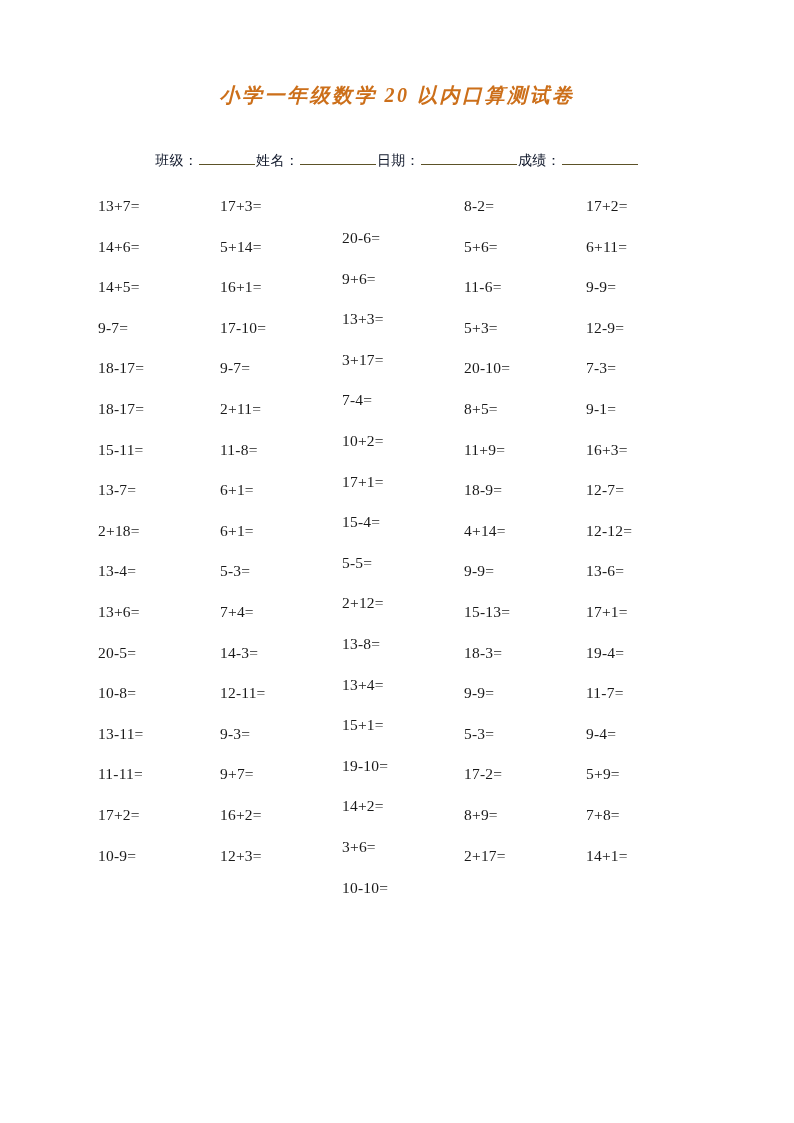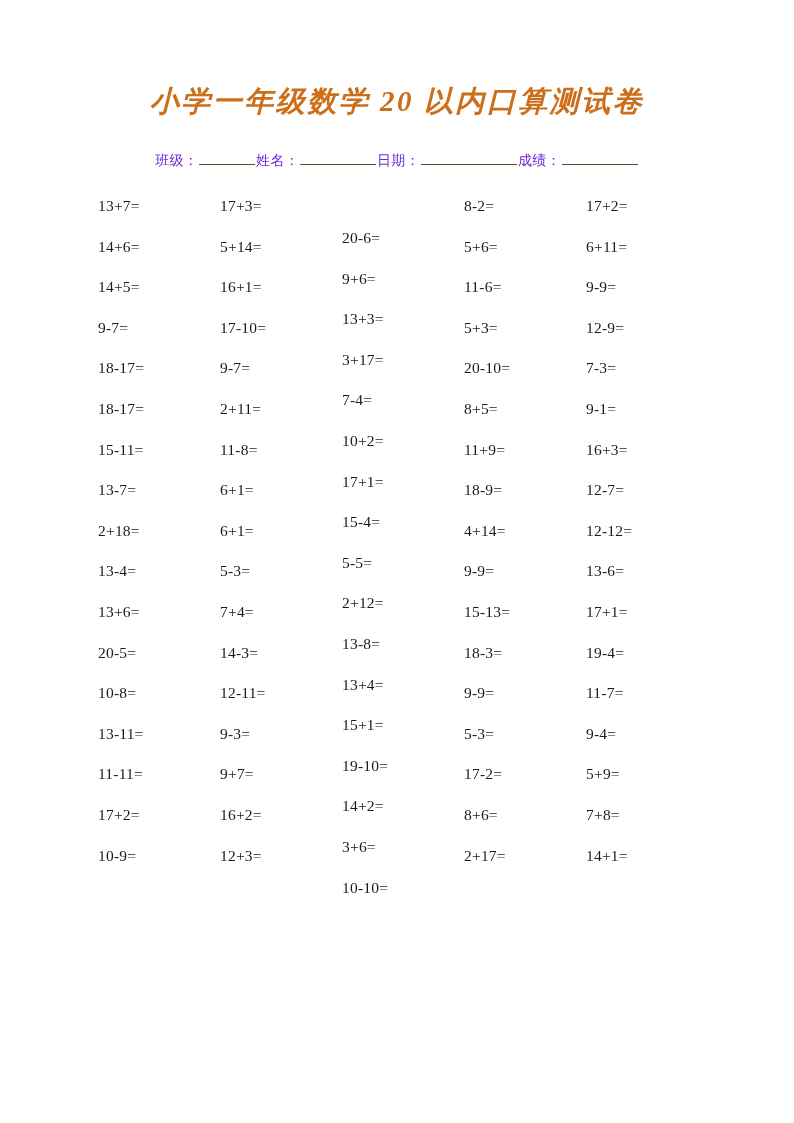--- a/index.html
+++ b/index.html
@@ -17,38 +17,38 @@
   }
 
   
   .title {
     position: absolute;
     left: 0;
     top: 82px;
     width: 794px;
     text-align: center;
     font-family: "Liberation Serif", "DejaVu Serif", serif;
-    font-size: 29px;
+    font-size: 20px;
     font-weight: bold;
     font-style: italic;
     letter-spacing: 2.5px;
     color: #CC6F1A;
     white-space: nowrap;
   }
 
   
   .info-line {
     position: absolute;
     left: 0;
     top: 150px;
     width: 794px;
     text-align: center;
     font-family: "Liberation Sans", "DejaVu Sans", sans-serif;
     font-size: 14px;
-    color: #6d28d9;
+    color: #0f172a;
     white-space: nowrap;
     letter-spacing: 0.3px;
   }
   .info-line .blank {
     display: inline-block;
     border-bottom: 1px solid #5C5228;
     vertical-align: baseline;
     height: 14px;
     margin: 0 1px;
   }
@@ -198,21 +198,21 @@
         <div class="cell c0">11-11=</div>
         <div class="cell c1 emph">9+7=</div>
         <div class="cell c2">14+2=</div>
         <div class="cell c3">17-2=</div>
         <div class="cell c4">5+9=</div>
       </div>
       <div class="row">
         <div class="cell c0">17+2=</div>
         <div class="cell c1">16+2=</div>
         <div class="cell c2">3+6=</div>
-        <div class="cell c3">8+6=</div>
+        <div class="cell c3">8+9=</div>
         <div class="cell c4">7+8=</div>
       </div>
       <div class="row">
         <div class="cell c0">10-9=</div>
         <div class="cell c1">12+3=</div>
         <div class="cell c2">10-10=</div>
         <div class="cell c3">2+17=</div>
         <div class="cell c4">14+1=</div>
       </div>
     </div>

